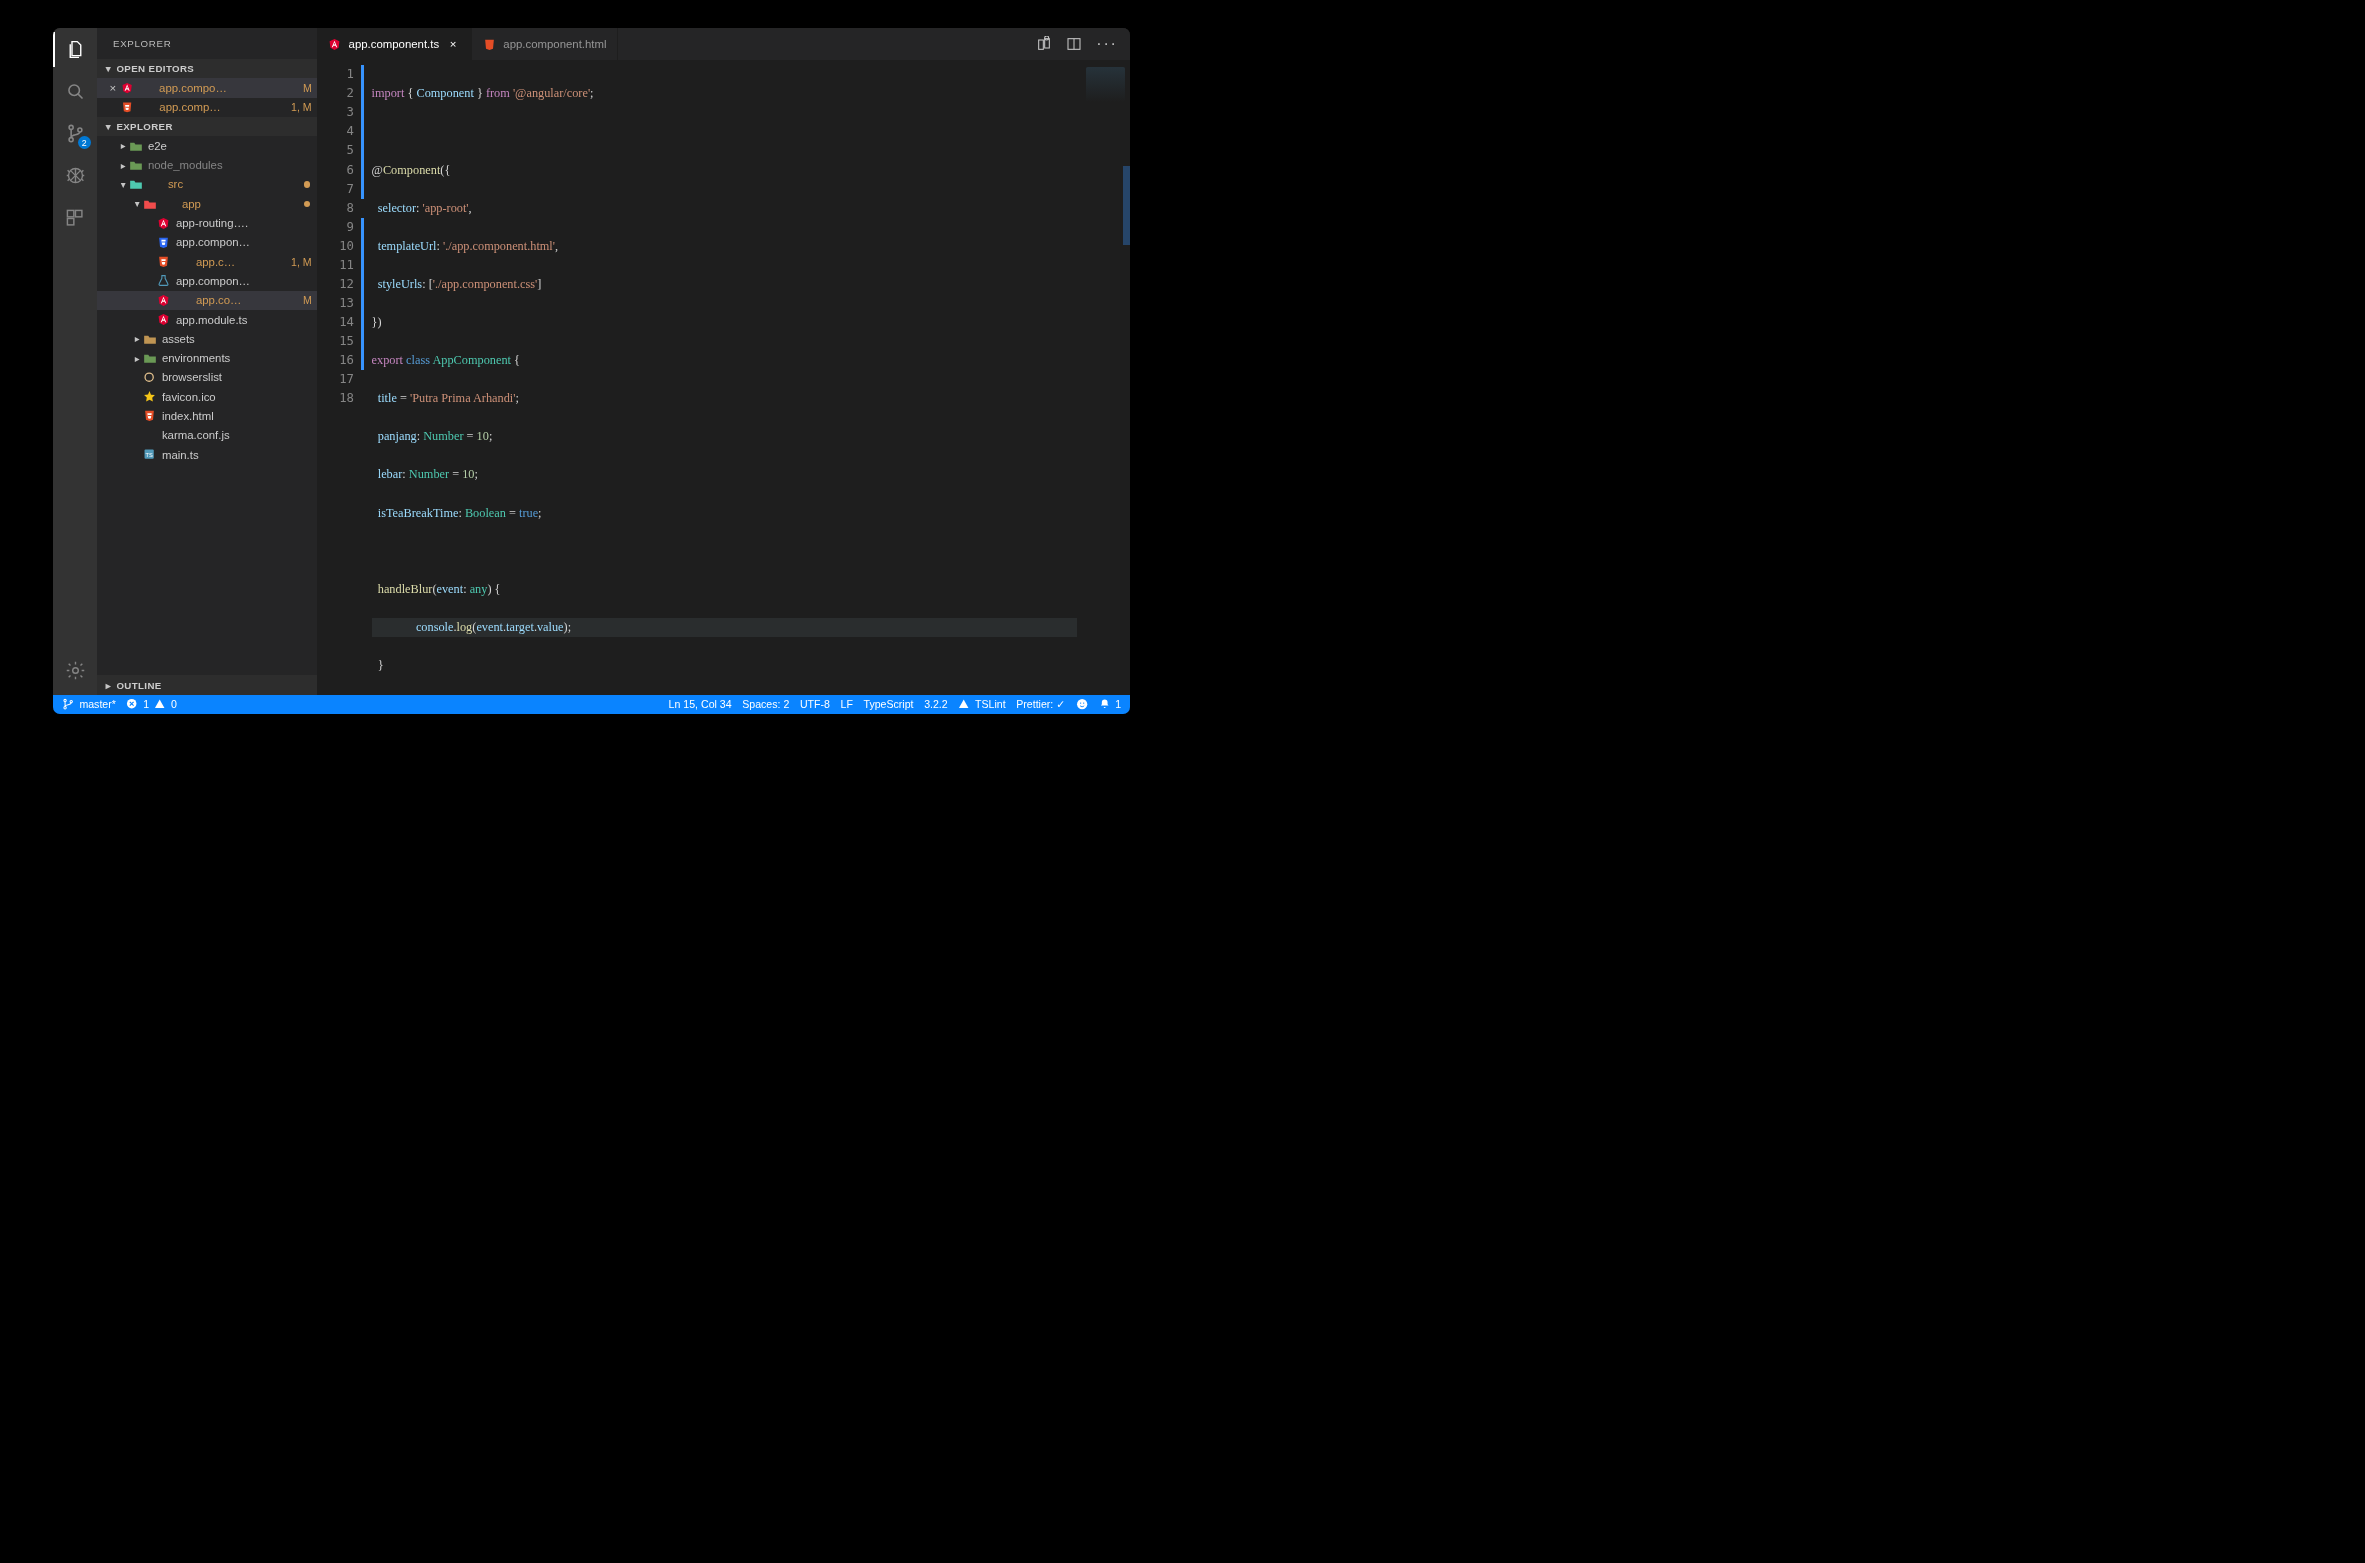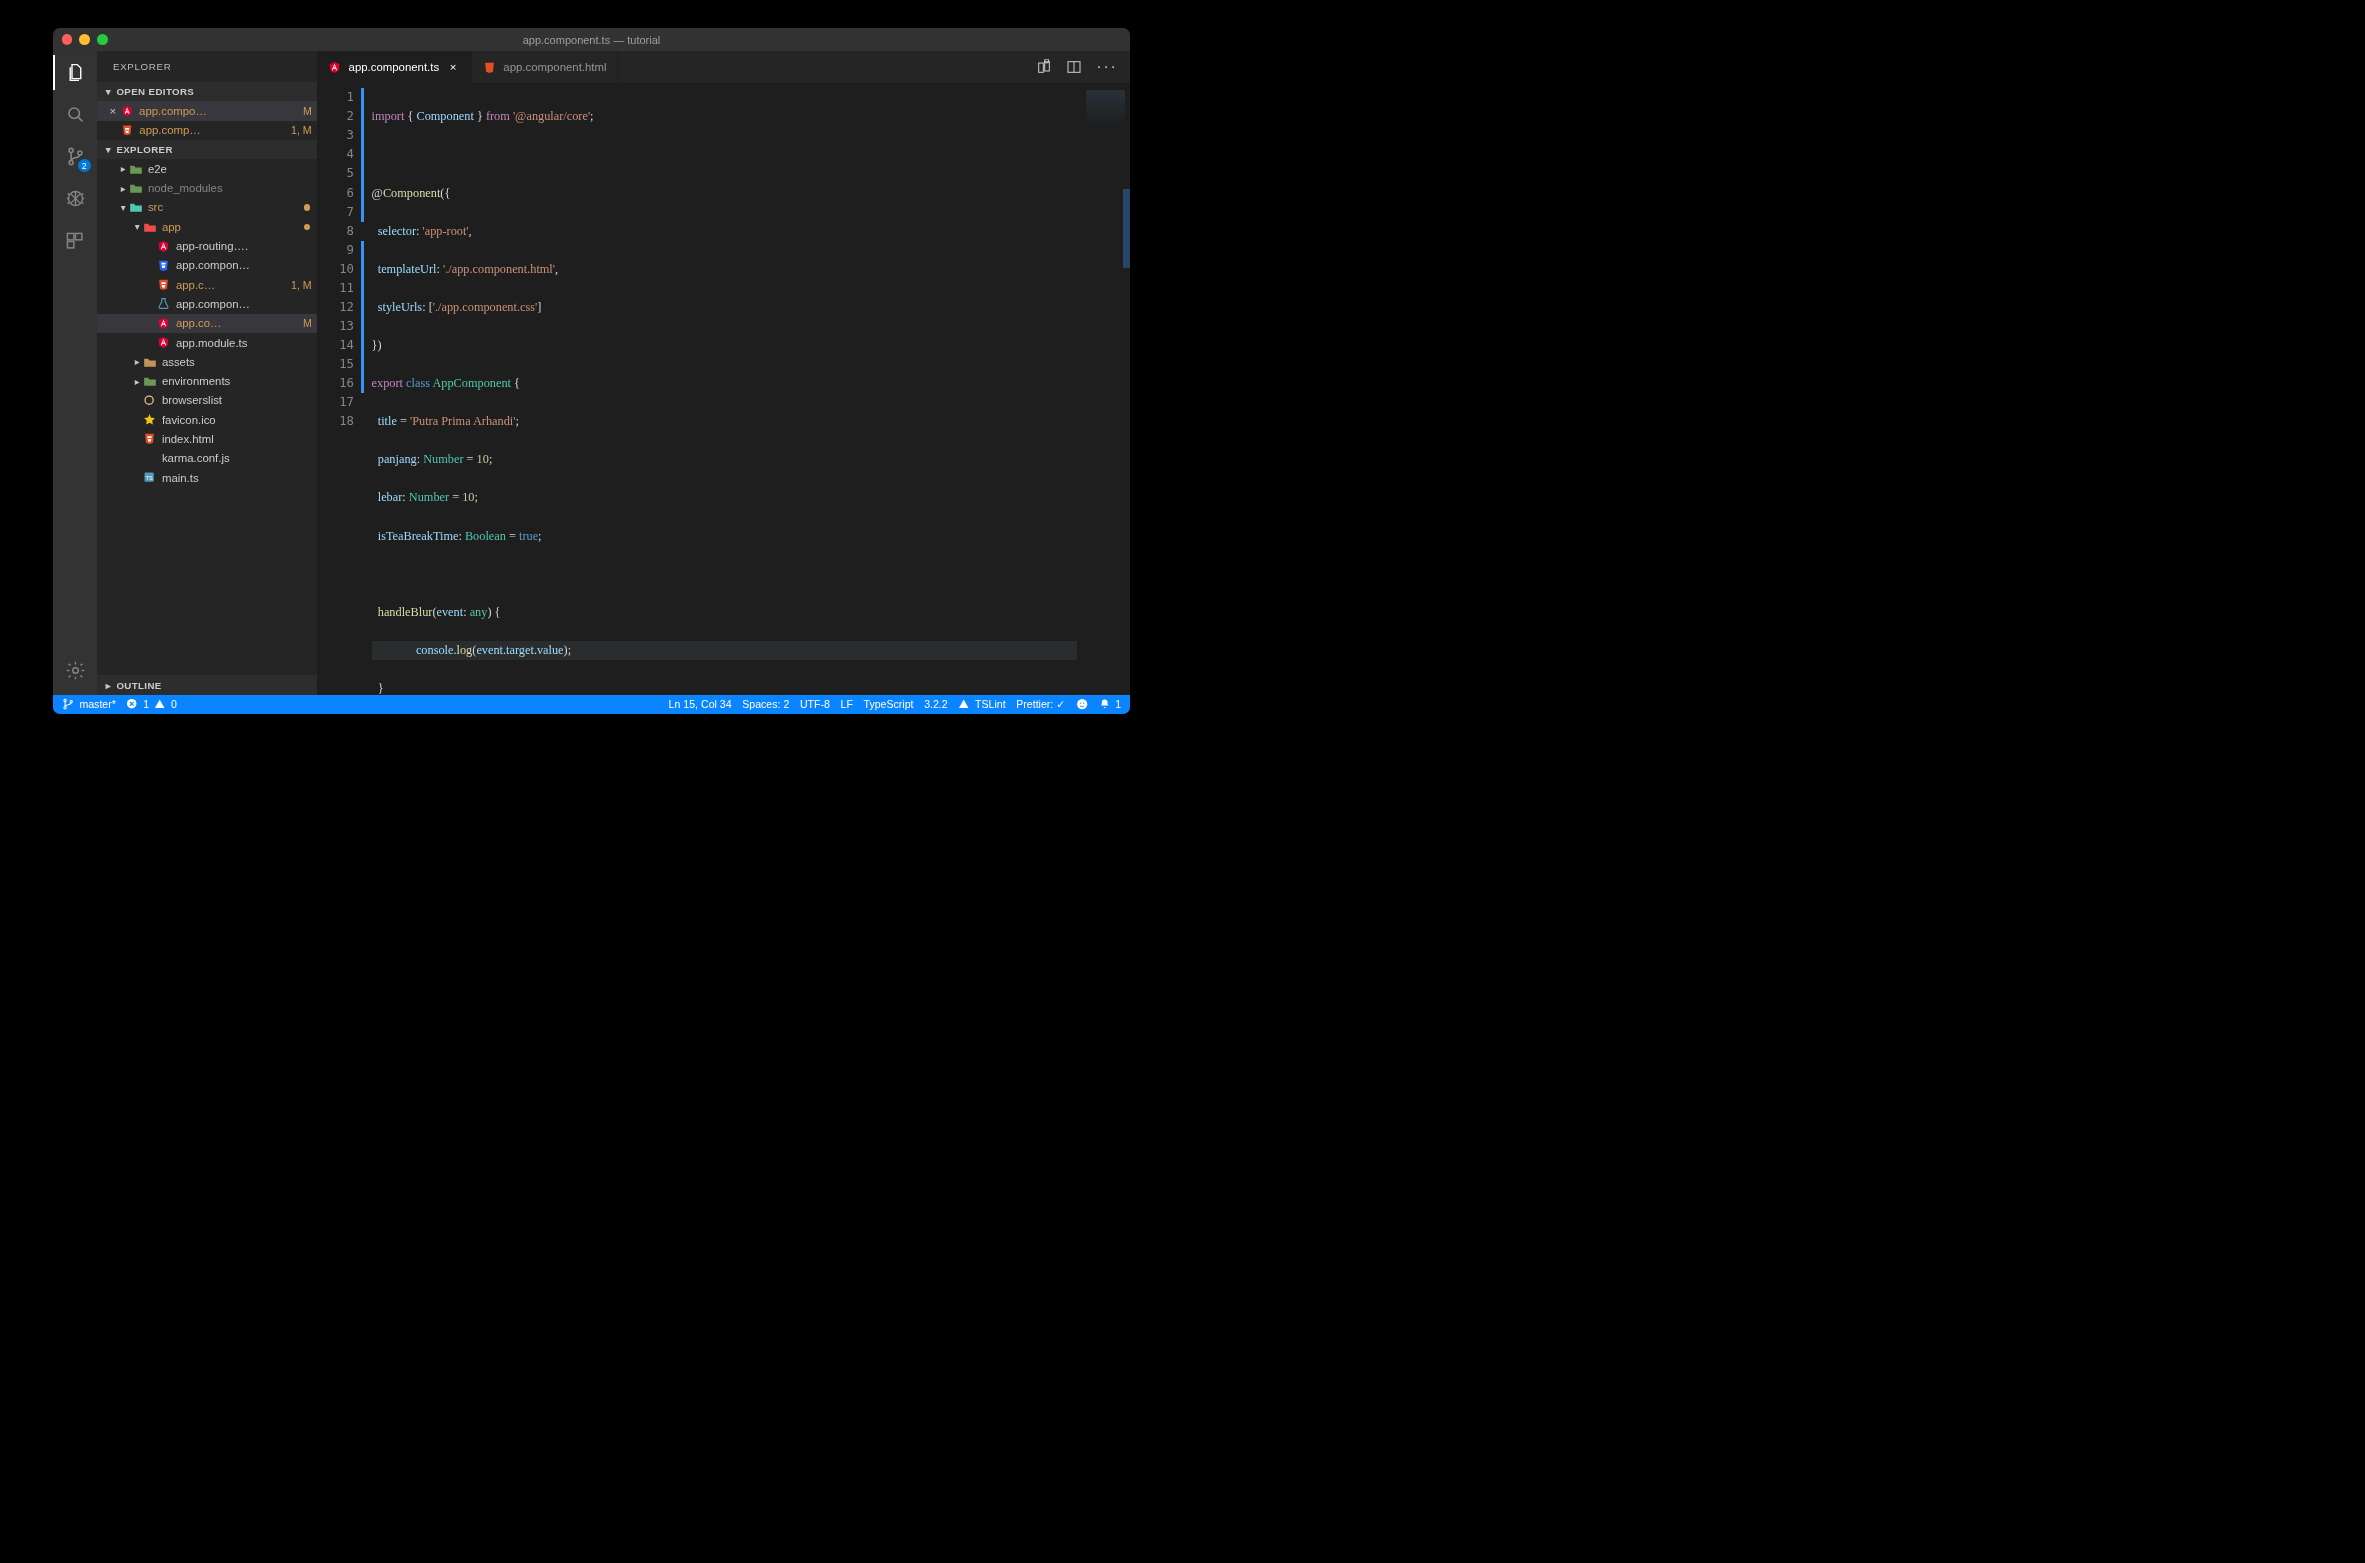--- a/index.html
+++ b/index.html
@@ -71,21 +71,21 @@
   .tree-row {
     height:19.3px; display:flex; align-items:center; color:#cccccc;
     position:relative; cursor:pointer; padding-right:5.3px;
   }
   .tree-row.selected { background:#37373d; }
   .tree-row .twisty { width:10.6px; text-align:center; font-size:9.7px; color:#c5c5c5; flex:none; }
   .tree-row .spacer { flex:none; }
   .tree-row .ficon { width:14px; height:14px; margin-right:5.3px; flex:none; display:flex; align-items:center; justify-content:center; }
   .tree-row .label { flex:1 1 auto; white-space:nowrap; overflow:hidden; text-overflow:ellipsis; font-size:11.4px; }
   .tree-row .badge-text { flex:none; font-size:10.6px; color:#d29b54; margin-left:5.3px; }
-  .tree-row.highlight .label { color:#d29b54; }
+  .tree-row.highlight .label { color:#d29b54;margin-left:20px; }
   .tree-row.modified::after {
     content:""; position:absolute; right:7px; top:50%; width:6.2px; height:6.2px;
     margin-top:-3.1px; border-radius:50%; background:#d29b54;
   }
   .open-editor-close { width:14px; text-align:center; color:#c5c5c5; flex:none; }
   
   .ic-angular { color:#dd0031; }
   .ic-html { color:#e44d26; }
   
   .mainarea { flex:1; display:flex; flex-direction:column; min-width:0; background:#1e1e1e; }
@@ -133,28 +133,20 @@
   }
   .statusbar .sb-group { display:flex; gap:5.3px; cursor:pointer; }
   .statusbar .spacer-flex { flex:1; }
   svg { display:block; }
 </style>
 </head>
 <body>
 
 <div class="window">
 
-  <div class="titlebar">
-    <div class="traffic">
-      <div class="dot r"></div>
-      <div class="dot y"></div>
-      <div class="dot g"></div>
-    </div>
-    <div class="titlebar-title">app.component.ts — tutorial</div>
-  </div>
 
   <div class="body">
 
     <div class="activitybar">
       <div class="act-item active">
         <svg width="21" height="21" viewBox="0 0 24 24" fill="none" stroke="currentColor" stroke-width="1.6">
             <path d="M8 3h6l4 4v12H8z"></path>
             <path d="M6 6v15h10"></path>
           </svg>
       </div>

